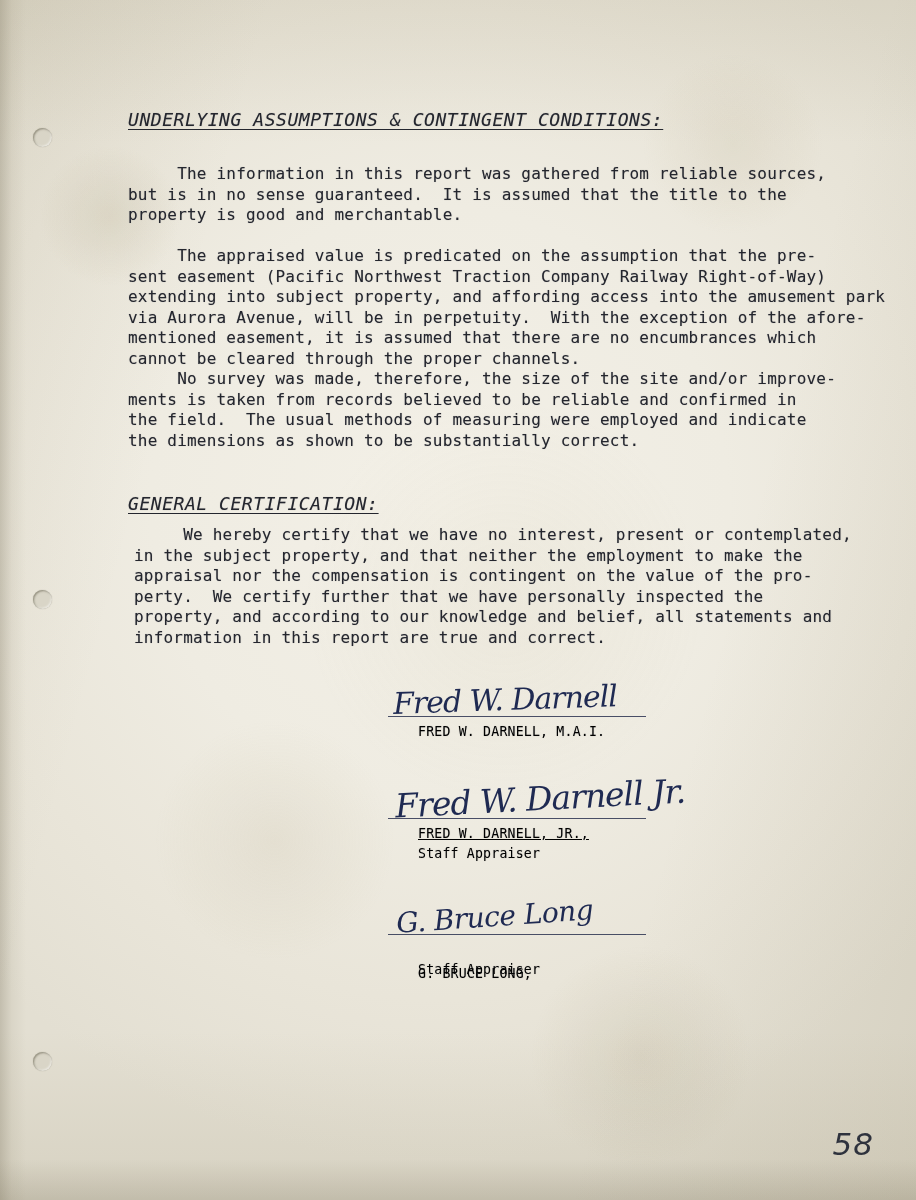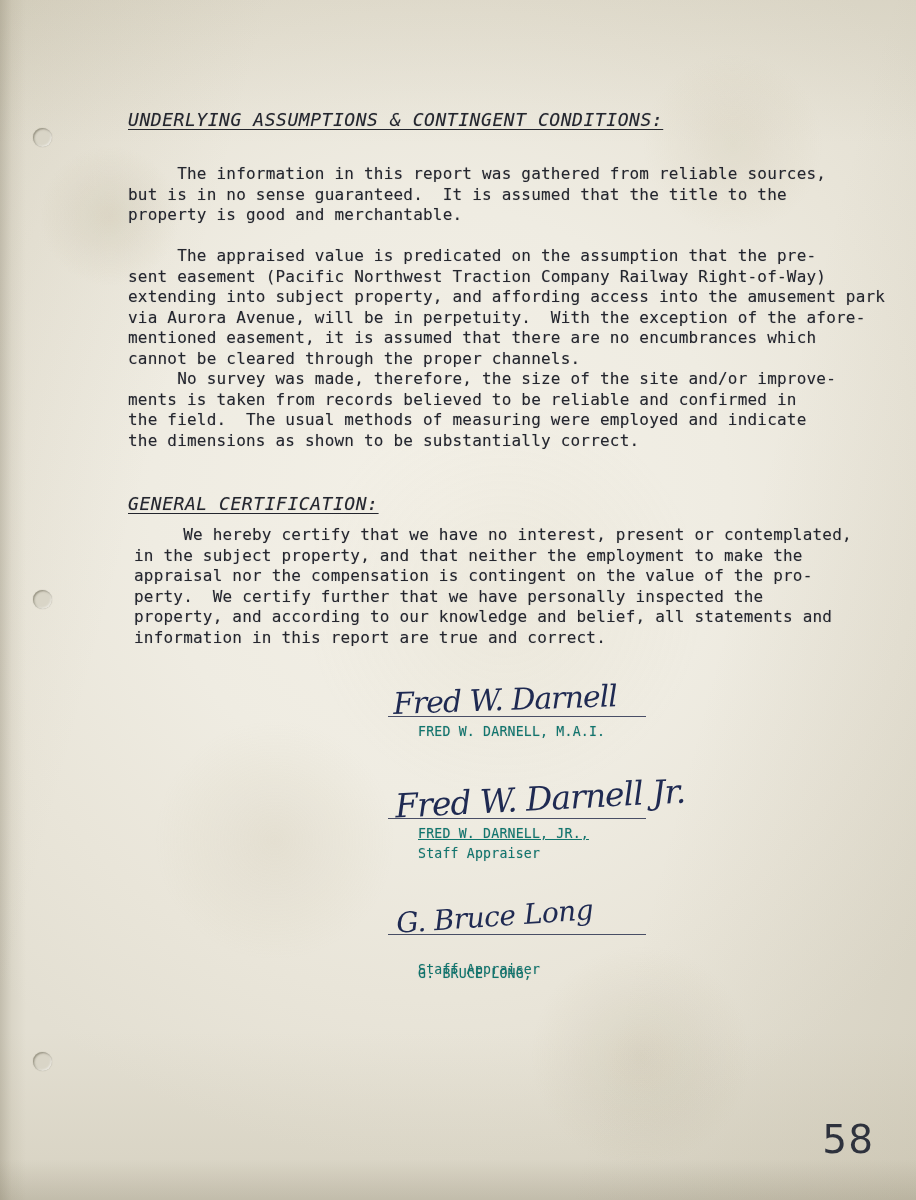--- a/index.html
+++ b/index.html
@@ -100,21 +100,21 @@
   #para-4  { left: 134px; top: 525px; }
   .sig-rule {
     position: absolute;
     height: 1px;
     background: #2b3350;
     opacity: 0.85;
   }
   .sig-name {
     position: absolute;
     white-space: pre;
-    color: #0f766e;
+    color: #000000;
     font-family: "DejaVu Sans Mono", monospace;
     font-size: 13.2px;
     line-height: 20.6px;
     letter-spacing: 0.2px;
     text-shadow: 0 0 1px rgba(40,45,60,0.3);
   }
   .signature {
     position: absolute;
     color: #1f2a52;
     font-family: "DejaVu Serif", serif;
@@ -136,23 +136,24 @@
   #sig-3-sub  { left: 418px; top: 960px; }
   #sig-3-ink  { left: 396px; top: 900px; font-size: 28px; transform: rotate(-4deg); letter-spacing: -0.5px; }
 
   
   #page-number {
     position: absolute;
     right: 42px;
     bottom: 38px;
     color: #1d2230;
     font-family: "DejaVu Sans", sans-serif;
-    font-size: 39px;
+    font-size: 31px;
     letter-spacing: 1px;
     opacity: 0.9;
+    font-style: italic;
   }
   
   .smudge {
     position: absolute;
     color: rgba(120,115,100,0.38);
     font-family: "DejaVu Serif", serif;
     font-style: italic;
     font-size: 13px;
     pointer-events: none;
   }

